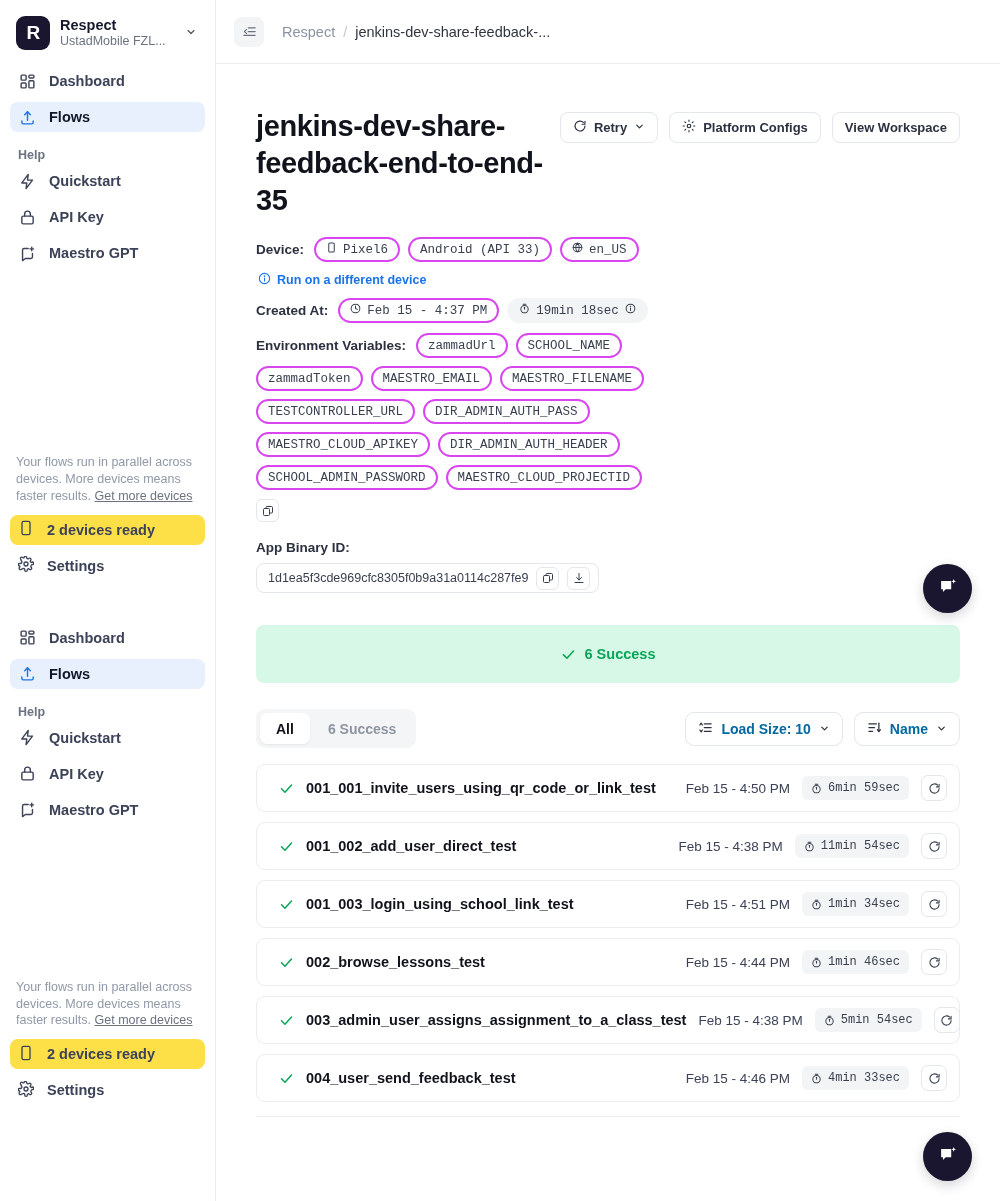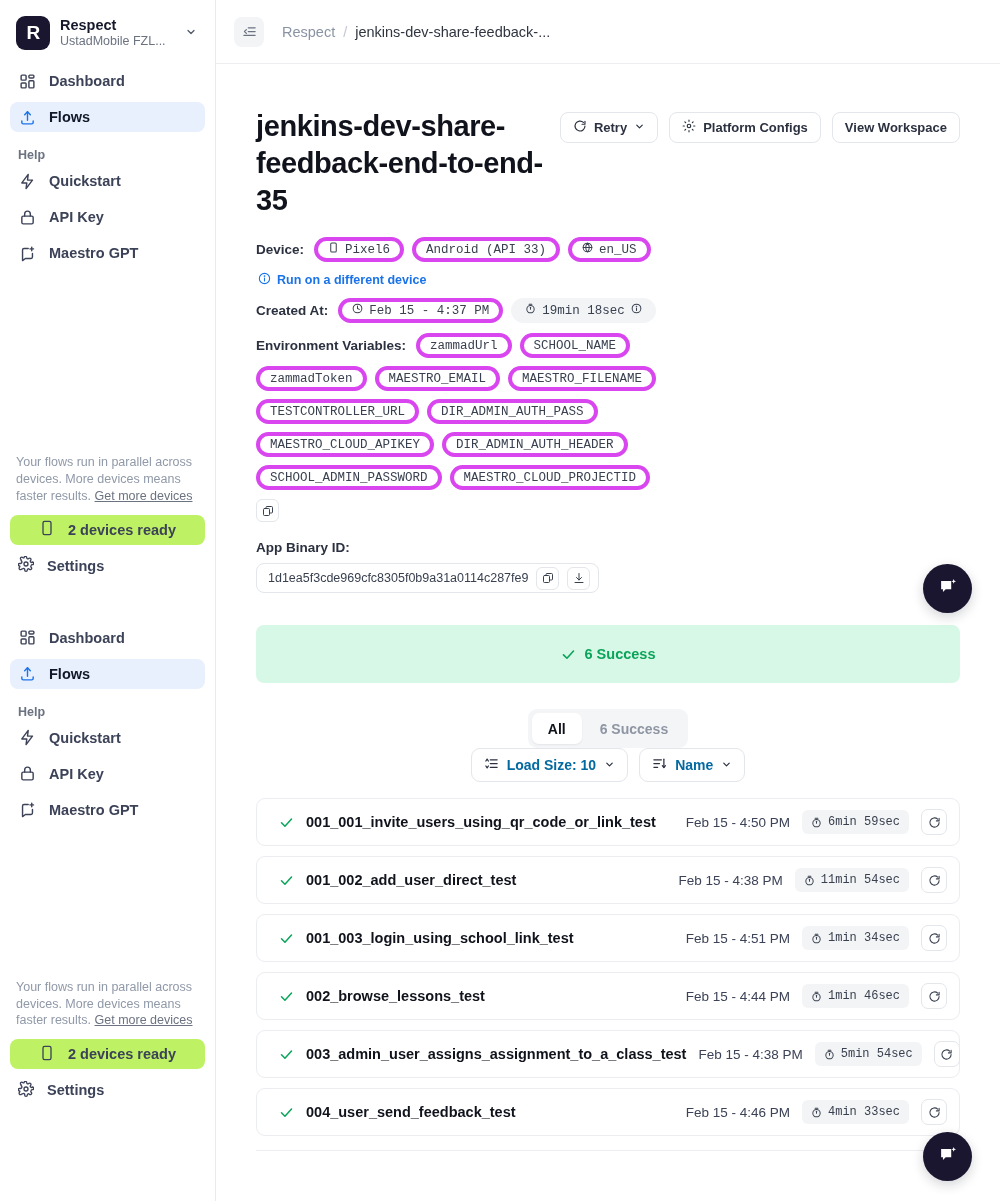--- a/index.html
+++ b/index.html
@@ -58,21 +58,21 @@
     font-size: 12.5px; line-height: 1.35; color: #9099a8;
   }
   .devices-note a { color: #6b7280; text-decoration: underline; }
   .foot-item {
     display: flex; align-items: center; gap: 13px;
     height: 30px; padding: 0 8px; margin: 6px 10px 4px 10px;
     border-radius: 8px;
     font-size: 14.5px; font-weight: 700; color: #3c4257;
     cursor: pointer;
   }
-  .foot-item.shaded { background: #bef264; justify-content: center; }
+  .foot-item.shaded { background: #fde047; }
 
   
   .main { flex: 1; height: 1201px; position: relative; overflow: hidden; background: #fff; }
   .topbar {
     height: 64px; display: flex; align-items: center; gap: 10px;
     padding: 0 18px; border-bottom: 1px solid #eceef1;
   }
   .collapse-btn {
     width: 30px; height: 30px; border-radius: 8px; background: #f3f4f6;
     display: flex; align-items: center; justify-content: center; cursor: pointer;
@@ -98,21 +98,21 @@
     font-size: 13px; font-weight: 700; color: #2c3140;
     cursor: pointer; white-space: nowrap;
   }
 
   .meta { margin-top: 18px; }
   .meta-row { display: flex; align-items: center; flex-wrap: wrap; gap: 8px; margin-bottom: 10px; }
   .meta-label { font-size: 13.5px; font-weight: 700; color: #2c3140; margin-right: 2px; }
   .chip {
     display: inline-flex; align-items: center; gap: 6px;
     height: 25px; padding: 0 10px;
-    border: 4px solid #d946ef; border-radius: 999px; background: #fff;
+    border: 2px solid #d946ef; border-radius: 999px; background: #fff;
     font-family: "Liberation Mono", monospace;
     font-size: 12.5px; color: #39404f; white-space: nowrap;
   }
   .chip.shaded { background: #f3f4f6; border-color: #f3f4f6; }
   .linkrow {
     display: flex; align-items: center; gap: 6px;
     font-size: 12.5px; font-weight: 700; color: #1a73e8;
     margin: 2px 0 10px 2px; cursor: pointer;
   }
   .envlist { display: flex; flex-wrap: wrap; gap: 8px; align-items: center; max-width: 420px; }
@@ -131,21 +131,21 @@
   }
   .binval { font-family: Liberation Sans, sans-serif; font-size: 12.5px; color: #39404f; }
 
   .banner {
     margin-top: 32px; height: 58px; border-radius: 8px;
     background: #d7f8e6;
     display: flex; align-items: center; justify-content: center; gap: 9px;
     font-size: 14.5px; font-weight: 700; color: #0aa45a;
   }
 
-  .toolbar { display: flex; align-items: center; justify-content: space-between; margin-top: 26px; flex-direction: column; }
+  .toolbar { display: flex; align-items: center; justify-content: space-between; margin-top: 26px; }
   .segmented {
     display: inline-flex; align-items: center; gap: 2px;
     background: #f4f5f7; border-radius: 9px; padding: 4px;
   }
   .seg {
     height: 31px; padding: 0 16px; border-radius: 7px;
     display: flex; align-items: center;
     font-size: 14px; font-weight: 700; color: #8f96a3; cursor: pointer;
   }
   .seg.active { background: #fff; color: #11131c; box-shadow: 0 1px 2px rgba(16,24,40,.07); }

